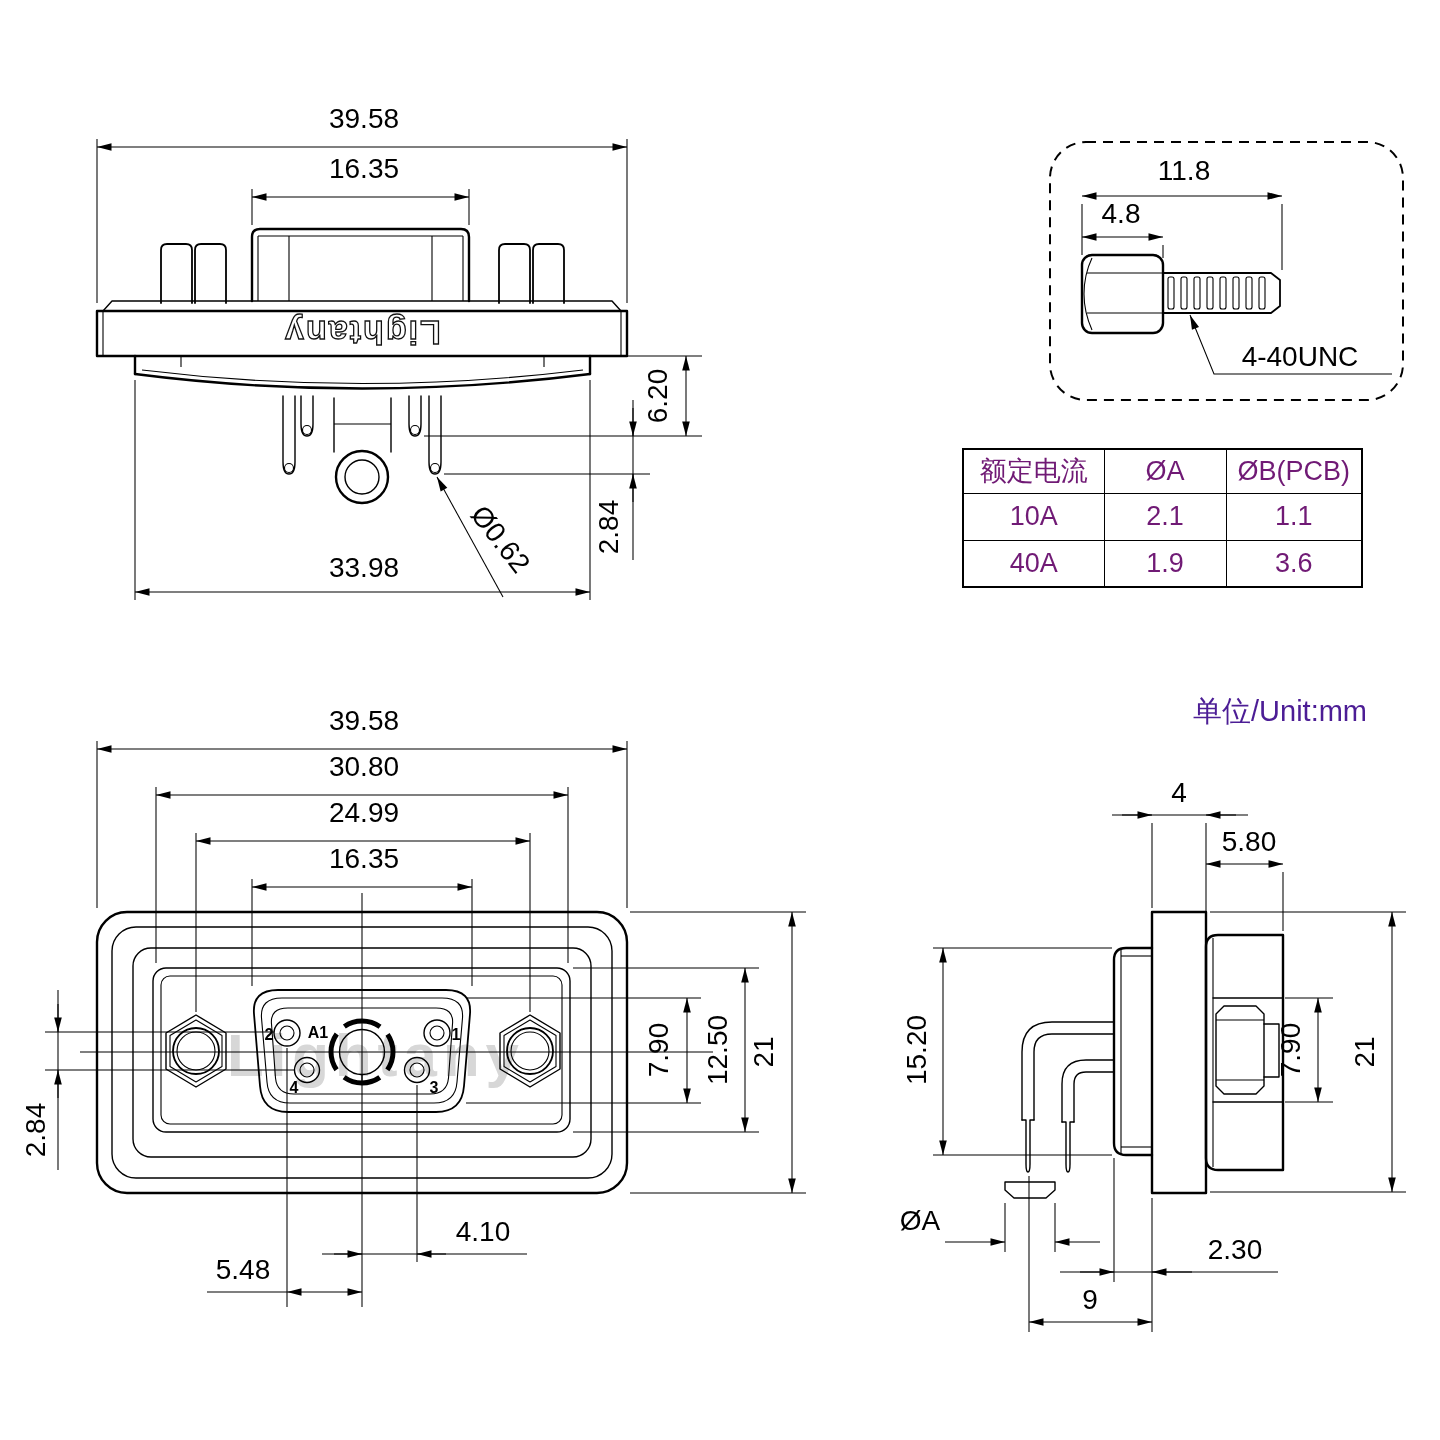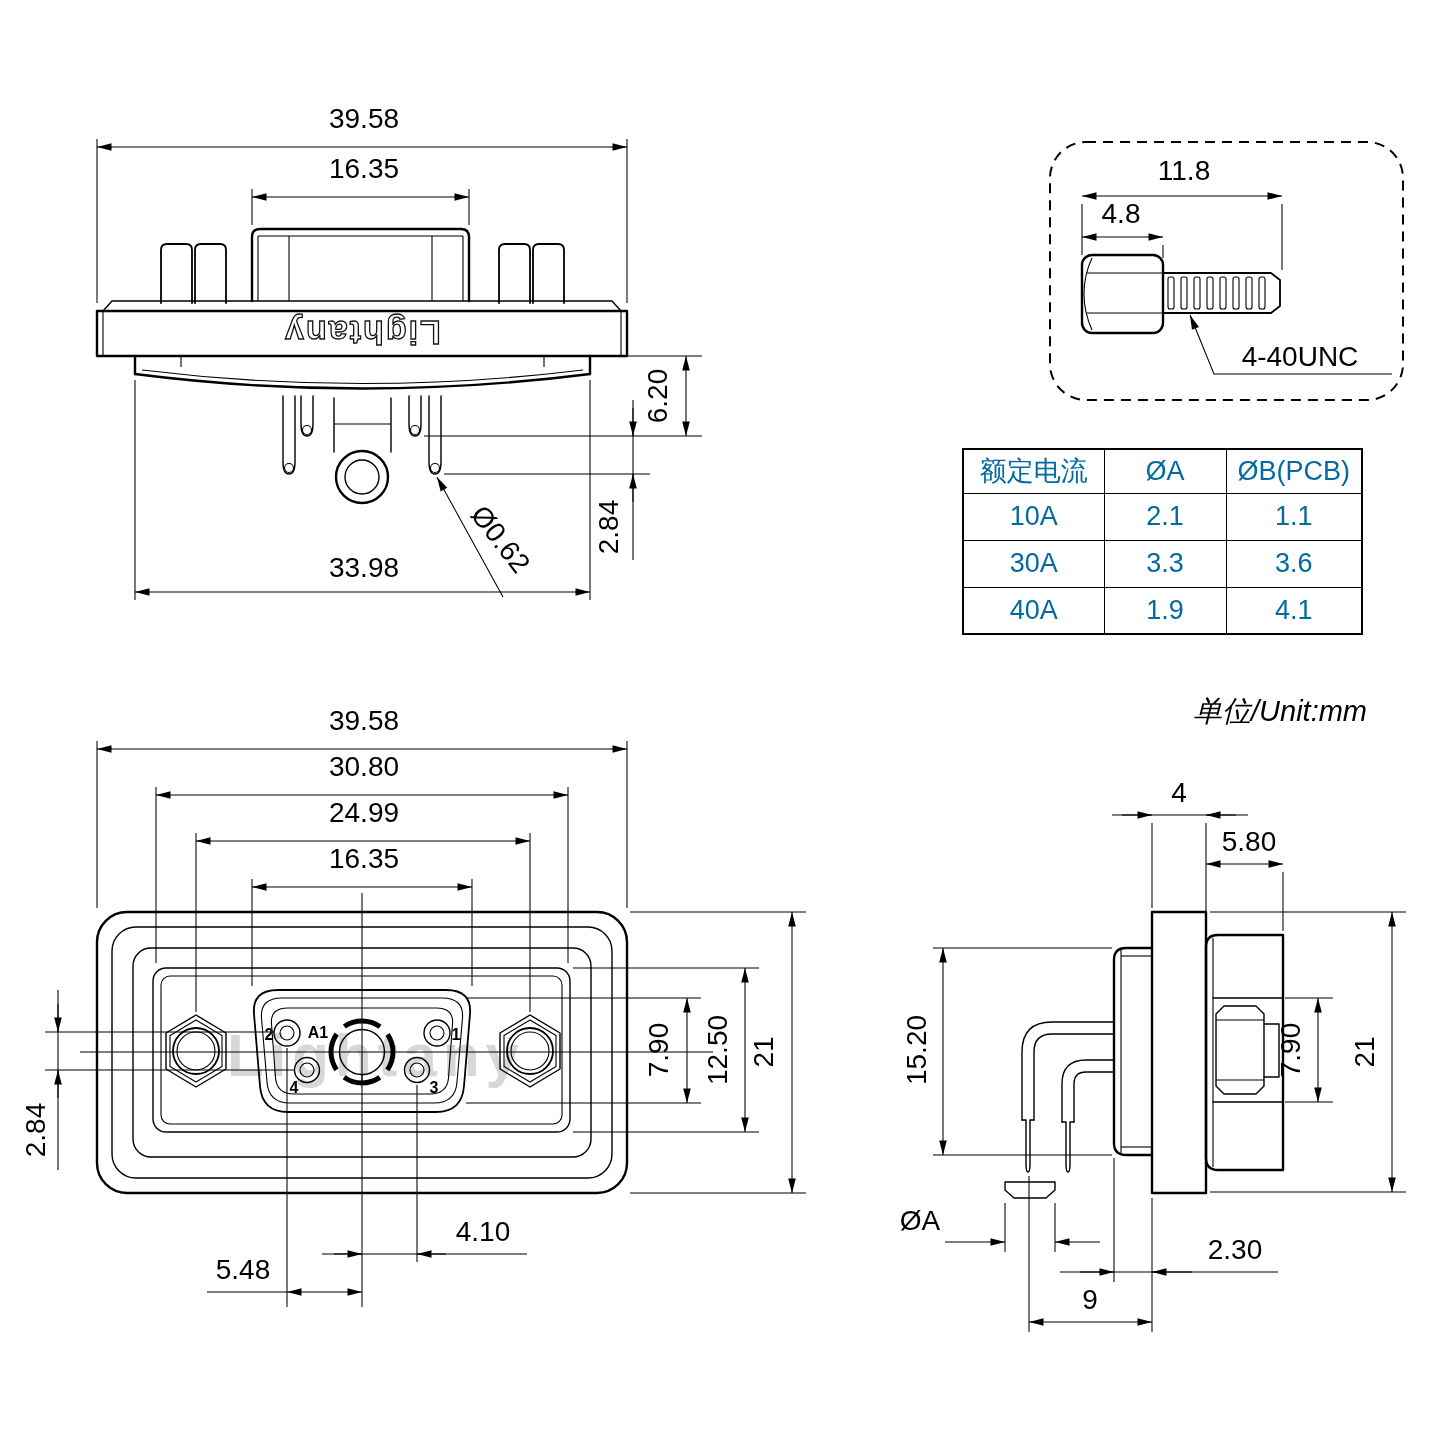--- a/index.html
+++ b/index.html
@@ -9,26 +9,26 @@
   .m2{fill:none;stroke:#000;stroke-width:1.8;stroke-linejoin:round;stroke-linecap:round;}
   .ml{fill:none;stroke:#000;stroke-width:1.4;stroke-linejoin:round;stroke-linecap:round;}
   .h1{fill:none;stroke:#000;stroke-width:1.1;stroke-linejoin:round;}
   .tl{fill:none;stroke:#000;stroke-width:1.05;}
   .dim{font-size:28px;fill:#000;text-anchor:middle;}
   .pinlab{font-size:16px;font-weight:bold;fill:#000;text-anchor:middle;}
   .wm{font-size:60px;font-weight:bold;fill:#d7d7d7;letter-spacing:6px;text-anchor:middle;}
   .logo{font-size:34px;font-weight:bold;fill:none;stroke:#111;stroke-width:1.3px;letter-spacing:2px;text-anchor:middle;}
   #spec-table{position:absolute;left:962px;top:448px;border-collapse:collapse;table-layout:fixed;}
   #spec-table td,#spec-table th{border:1.8px solid #000;text-align:center;vertical-align:middle;
-    font-weight:normal;font-size:27px;color:#0369a1;padding:1px;}
+    font-weight:normal;font-size:27px;color:#701a75;padding:1px;}
   #spec-table{border:2.6px solid #000;}
   #spec-table th{font-size:27px;}
   .c1{width:141px;} .c2{width:122px;} .c3{width:136px;}
   .hrow{height:44px;} .drow{height:47px;}
-  #unit-note{position:absolute;top:692px;right:73px;font-size:29px;color:#000000;font-style:italic;}
+  #unit-note{position:absolute;top:692px;right:73px;font-size:29px;color:#4c1d95;}
 </style>
 </head>
 <body>
 
 <svg width="1440" height="1440" viewBox="0 0 1440 1440">
   <defs>
     <marker id="ar" viewBox="0 0 16 10" refX="15.5" refY="5" markerWidth="16" markerHeight="10" orient="auto-start-reverse" markerUnits="userSpaceOnUse">
       <path d="M15.5,5 L1,1.2 L1,8.8 Z" fill="#000"></path>
     </marker>
   </defs>
@@ -320,24 +320,19 @@
     <th>额定电流</th>
     <th>ØA</th>
     <th>ØB(PCB)</th>
   </tr>
   <tr class="drow">
     <td>10A</td>
     <td>2.1</td>
     <td>1.1</td>
   </tr>
   <tr class="drow">
-    <td>30A</td>
-    <td>3.3</td>
-    <td>3.6</td>
-  </tr>
-  <tr class="drow">
     <td>40A</td>
     <td>1.9</td>
-    <td>4.1</td>
+    <td>3.6</td>
   </tr>
 </tbody>
   </table>
 <div id="unit-note">单位/Unit:mm</div>
 
 </body></html>

